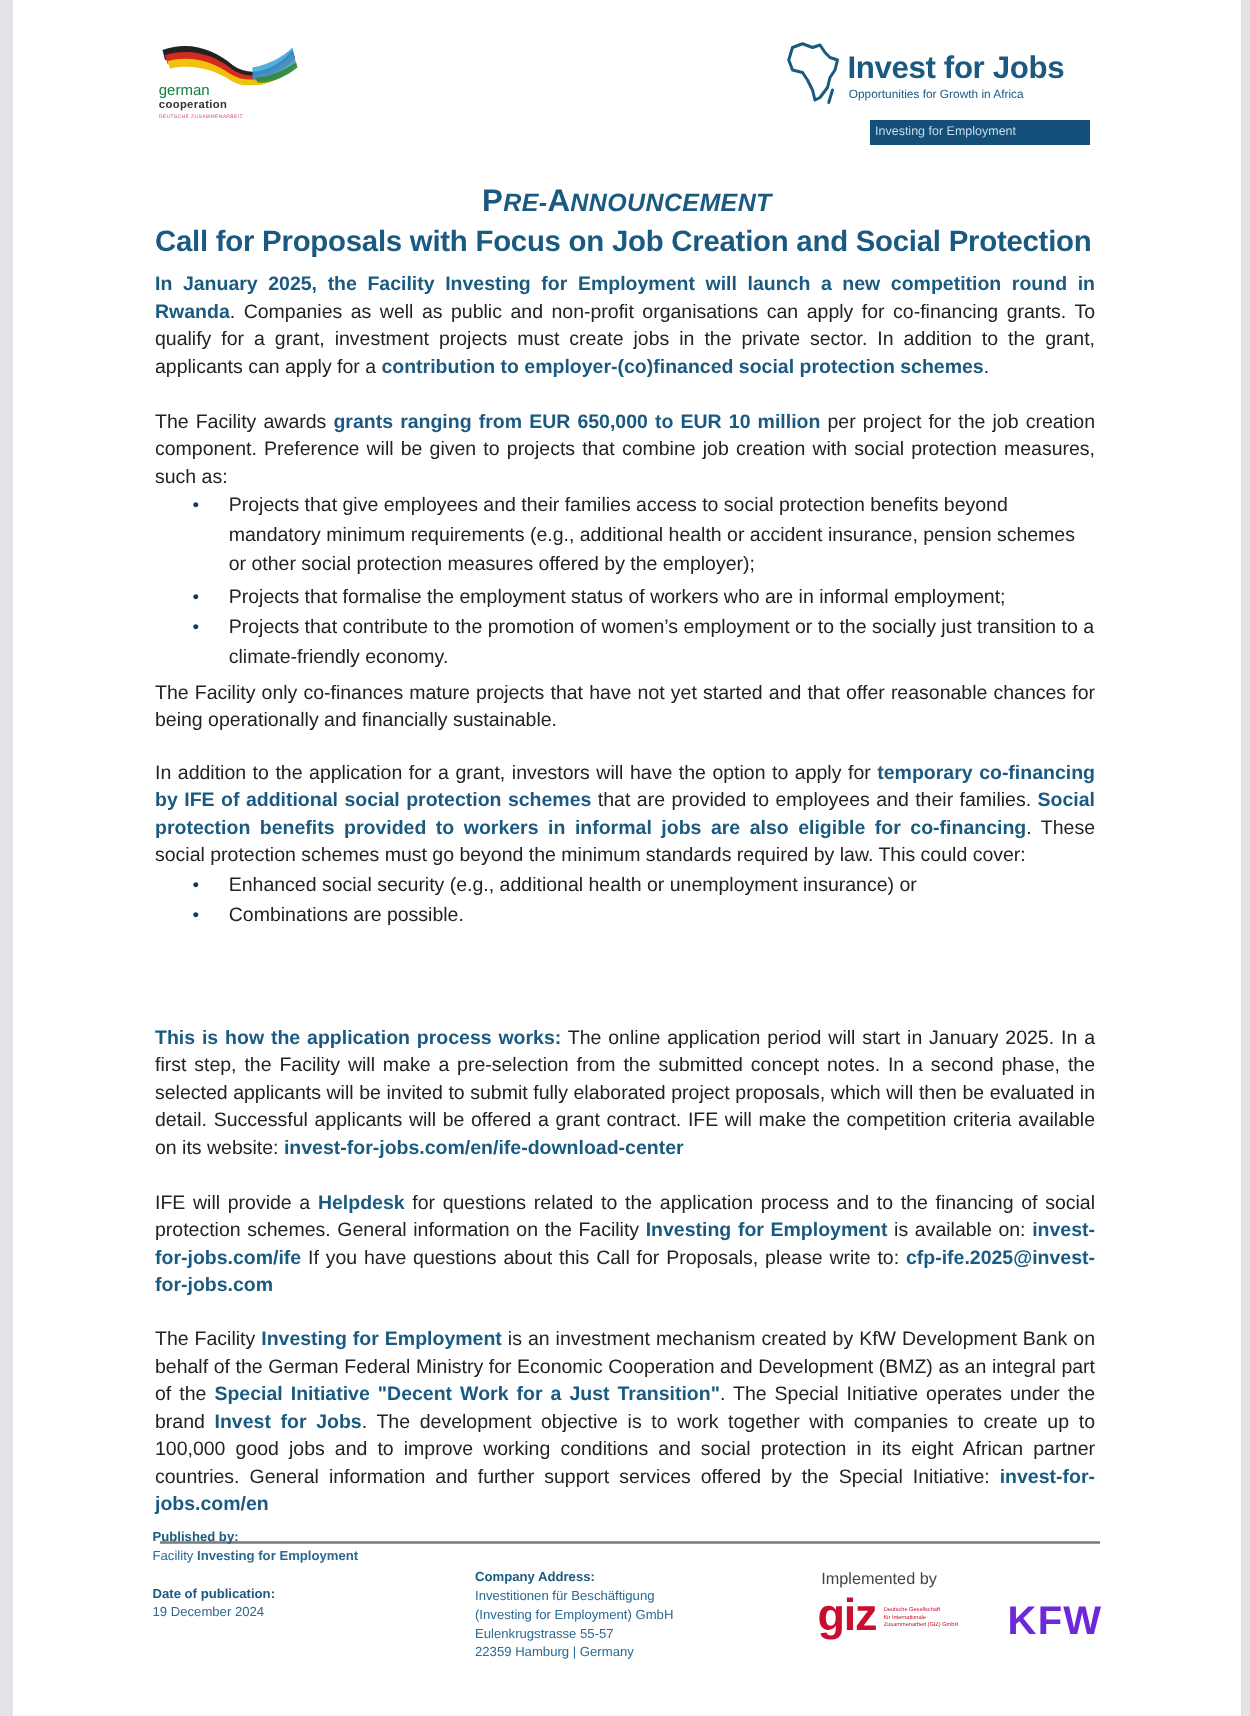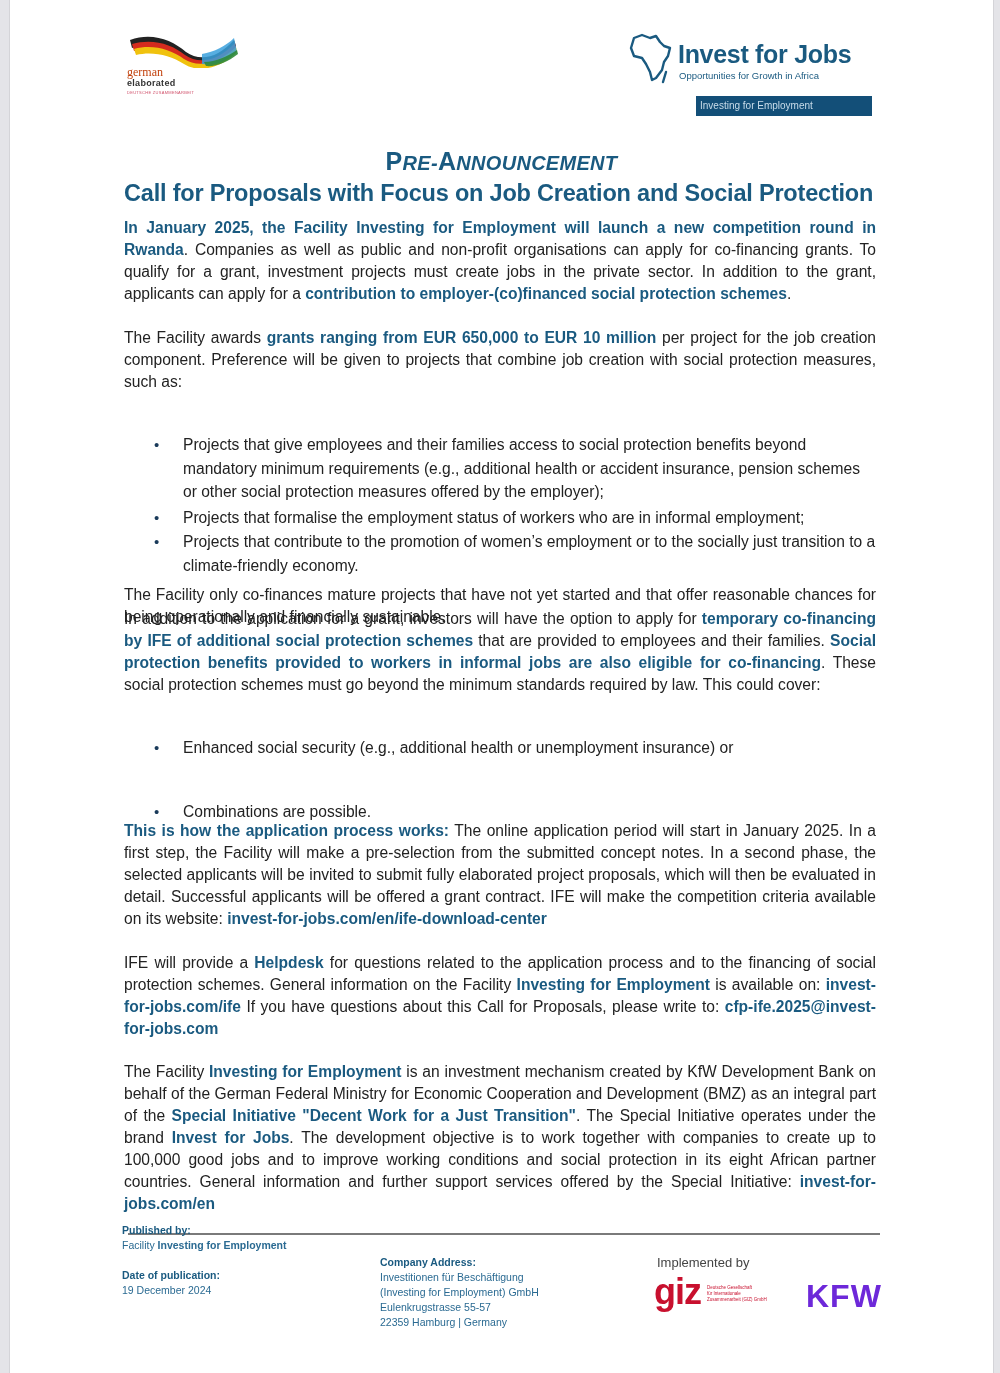--- a/index.html
+++ b/index.html
@@ -10,39 +10,39 @@
     .page {
       position: absolute; left: 9px; top: 0; width: 983px; height: 1373px; background: #ffffff;
       border-left: 1px solid #d4d4d8; border-right: 1px solid #d4d4d8;
     }
     .blue { color: #1a5a80; }
     .bold { font-weight: bold; }
 
     
     .gc-logo { position: absolute; left: 112px; top: 32px; width: 120px; height: 70px; }
     .gc-flag { position: absolute; left: 0; top: 0; }
-    .gc-text1 { position: absolute; left: 5px; top: 33px; font-family: Liberation Serif, serif; font-size: 12px; color: #c2410c; }
+    .gc-text1 { position: absolute; left: 5px; top: 33px; font-family: Liberation Sans, sans-serif; font-size: 12px; color: #15803d; }
     .gc-text2 { position: absolute; left: 5px; top: 46px; font-size: 9px; color: #333; font-weight: bold; letter-spacing: 0.3px; }
     .gc-text3 { position: absolute; left: 5px; top: 58px; font-size: 4px; color: #d0506a; letter-spacing: 0.3px; }
 
     .ifj-logo { position: absolute; left: 618px; top: 30px; width: 260px; height: 90px; }
     .ifj-africa { position: absolute; left: 0; top: 2px; }
     .ifj-title { position: absolute; left: 50px; top: 10px; font-size: 25px; color: #1a5a80; font-weight: bold; white-space: nowrap; letter-spacing: -0.3px; }
     .ifj-sub { position: absolute; left: 51px; top: 40px; font-size: 9.5px; color: #1a5a80; white-space: nowrap; }
     .ifj-bar { position: absolute; left: 68px; top: 66px; width: 176px; height: 20px; background: #134f78; color: #c8dcea; font-size: 10px; line-height: 20px; padding-left: 4px; box-sizing: border-box; white-space: nowrap; }
 
     
     .pre { position: absolute; left: 0; width: 983px; top: 147px; text-align: center; font-size: 25px; font-weight: bold; color: #1a5a80; letter-spacing: 0.3px; }
     .pre .sc { font-size: 20px; font-style: italic; }
     .subtitle { position: absolute; left: 114px; top: 180px; font-size: 23.5px; font-weight: bold; color: #1a5a80; white-space: nowrap; letter-spacing: -0.2px; }
 
     .body-text { position: absolute; left: 114px; width: 752px; font-size: 15.6px; line-height: 22px; color: #222; text-align: justify; }
     .body-text p { margin: 0; }
     ul.bl { margin: 0; padding: 0; list-style: none; }
-    ul.bl li { position: relative; padding-left: 59px; text-align: left; margin-top: 40px; }
+    ul.bl li { position: relative; padding-left: 59px; text-align: left; }
     ul.bl li::before { content: "•"; position: absolute; left: 30px; top: 0; color: #1a3a5a; font-size: 15px; }
 
     .footer-rule { position: absolute; left: 118px; top: 1233px; width: 752px; height: 2px; background: #7a7a7a; }
     .footer-col { position: absolute; font-size: 10.5px; line-height: 15px; color: #2a6a92; }
     .footer-col .lbl { font-weight: bold; color: #1a5a80; }
     .impl { position: absolute; left: 647px; top: 1255px; font-size: 13px; color: #444; }
     .giz { position: absolute; left: 644px; top: 1272px; font-size: 36px; font-weight: bold; color: #c8102e; letter-spacing: -1px; line-height: 40px; }
     .giz-sub { position: absolute; left: 697px; top: 1285px; font-size: 4.5px; line-height: 6px; color: #c8102e; }
     .kfw { position: absolute; left: 796px; top: 1277px; font-size: 32px; font-weight: bold; color: #6d28d9; letter-spacing: 1px; line-height: 38px; }
   </style>
@@ -53,21 +53,21 @@
 
   <div class="gc-logo">
     <svg class="gc-flag" width="120" height="36" viewBox="0 0 120 36">
       <path d="M8 8 C30 0, 50 8, 64 20 C78 30, 96 26, 112 8 L114 14 C98 32, 76 36, 62 26 C48 16, 30 10, 10 16 Z" fill="#222"></path>
       <path d="M10 12 C30 6, 50 12, 63 23 C77 33, 96 29, 113 11 L114 16 C98 34, 76 38, 62 29 C48 20, 30 14, 12 19 Z" fill="#d52b1e"></path>
       <path d="M12 17 C30 12, 48 17, 62 27 C76 36, 96 32, 114 15 L115 20 C98 37, 76 41, 62 32 C48 23, 30 19, 14 23 Z" fill="#f0c20e"></path>
       <path d="M80 22 C92 20, 104 14, 112 6 L115 20 C104 30, 92 34, 80 32 Z" fill="#3aa0dc" opacity="0.85"></path>
       <path d="M82 30 C94 30, 106 24, 115 18 L116 22 C106 30, 94 35, 84 34 Z" fill="#2f8a3a" opacity="0.9"></path>
     </svg>
     <div class="gc-text1">german</div>
-    <div class="gc-text2">elaborated</div>
+    <div class="gc-text2">cooperation</div>
     <div class="gc-text3">DEUTSCHE ZUSAMMENARBEIT</div>
   </div>
 
   <div class="ifj-logo">
     <svg class="ifj-africa" width="46" height="56" viewBox="0 0 46 56">
       <path d="M6 6 L14 3 L22 6 L28 4 L32 10 L36 14 L42 16 L40 24 L36 30 L34 38 L28 46 L24 48 L22 40 L18 32 L14 26 L6 24 L3 16 Z" fill="none" stroke="#1a5a80" stroke-width="2.4" stroke-linejoin="round"></path>
       <path d="M38 40 L35 50" stroke="#1a5a80" stroke-width="2.4" stroke-linecap="round"></path>
     </svg>
     <div class="ifj-title">Invest for Jobs</div>
     <div class="ifj-sub">Opportunities for Growth in Africa</div>

